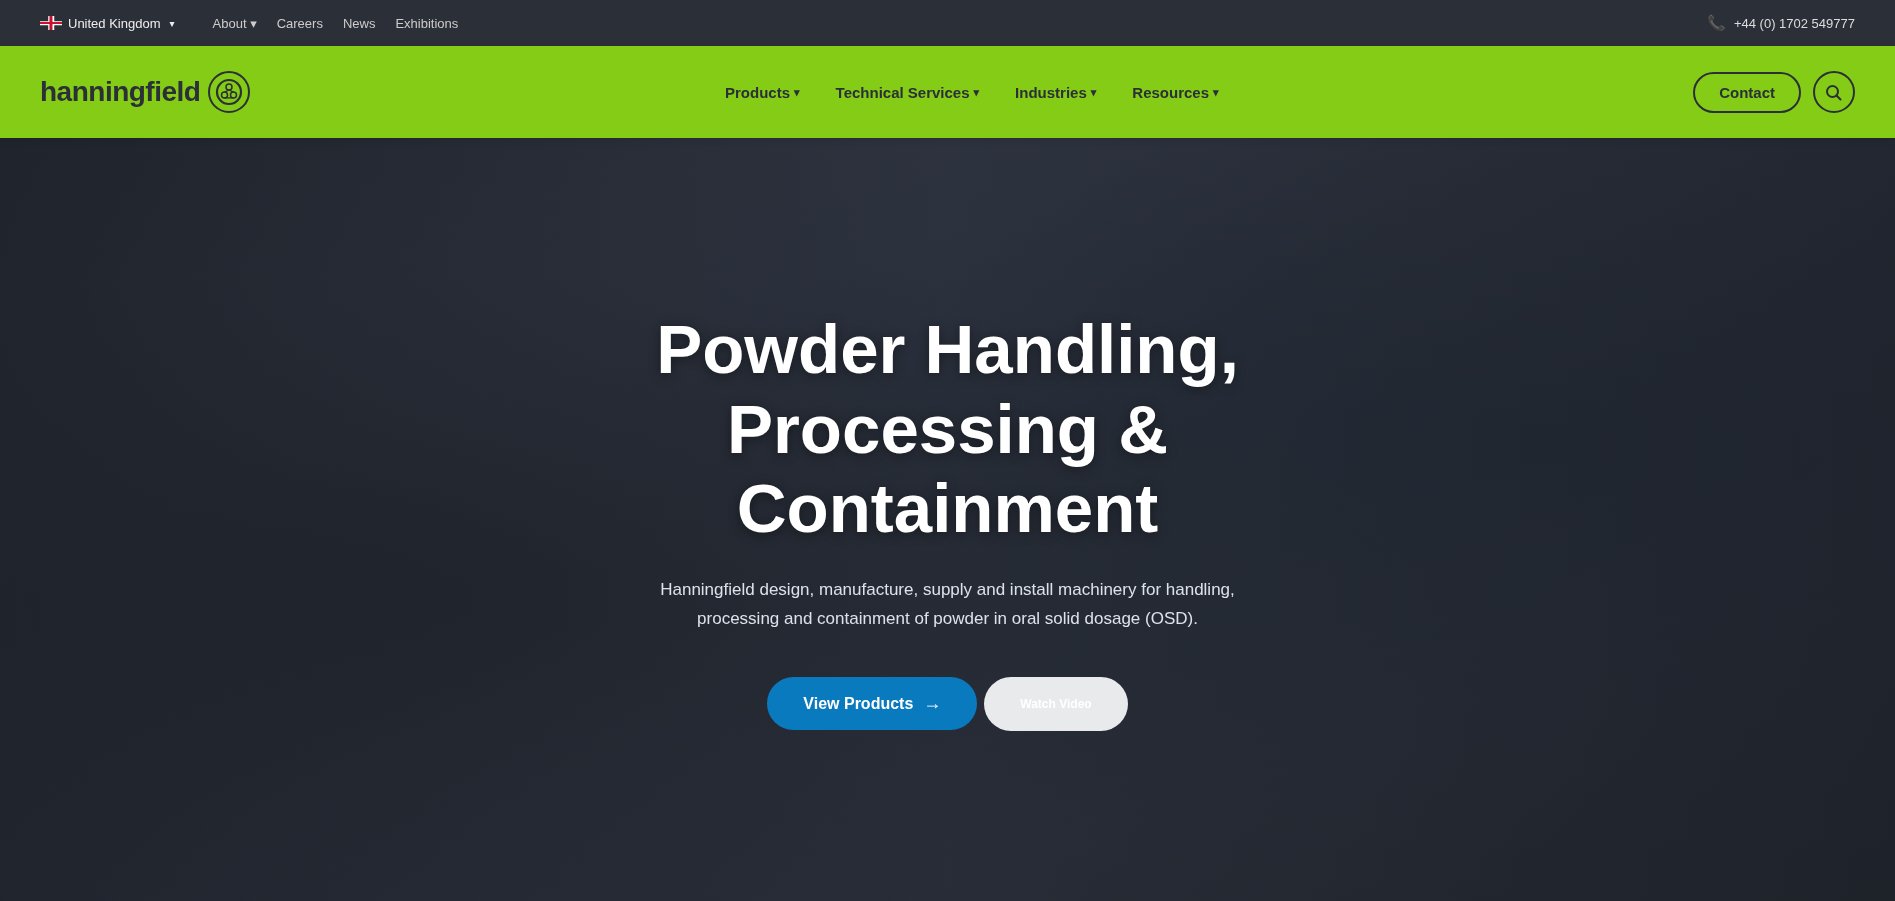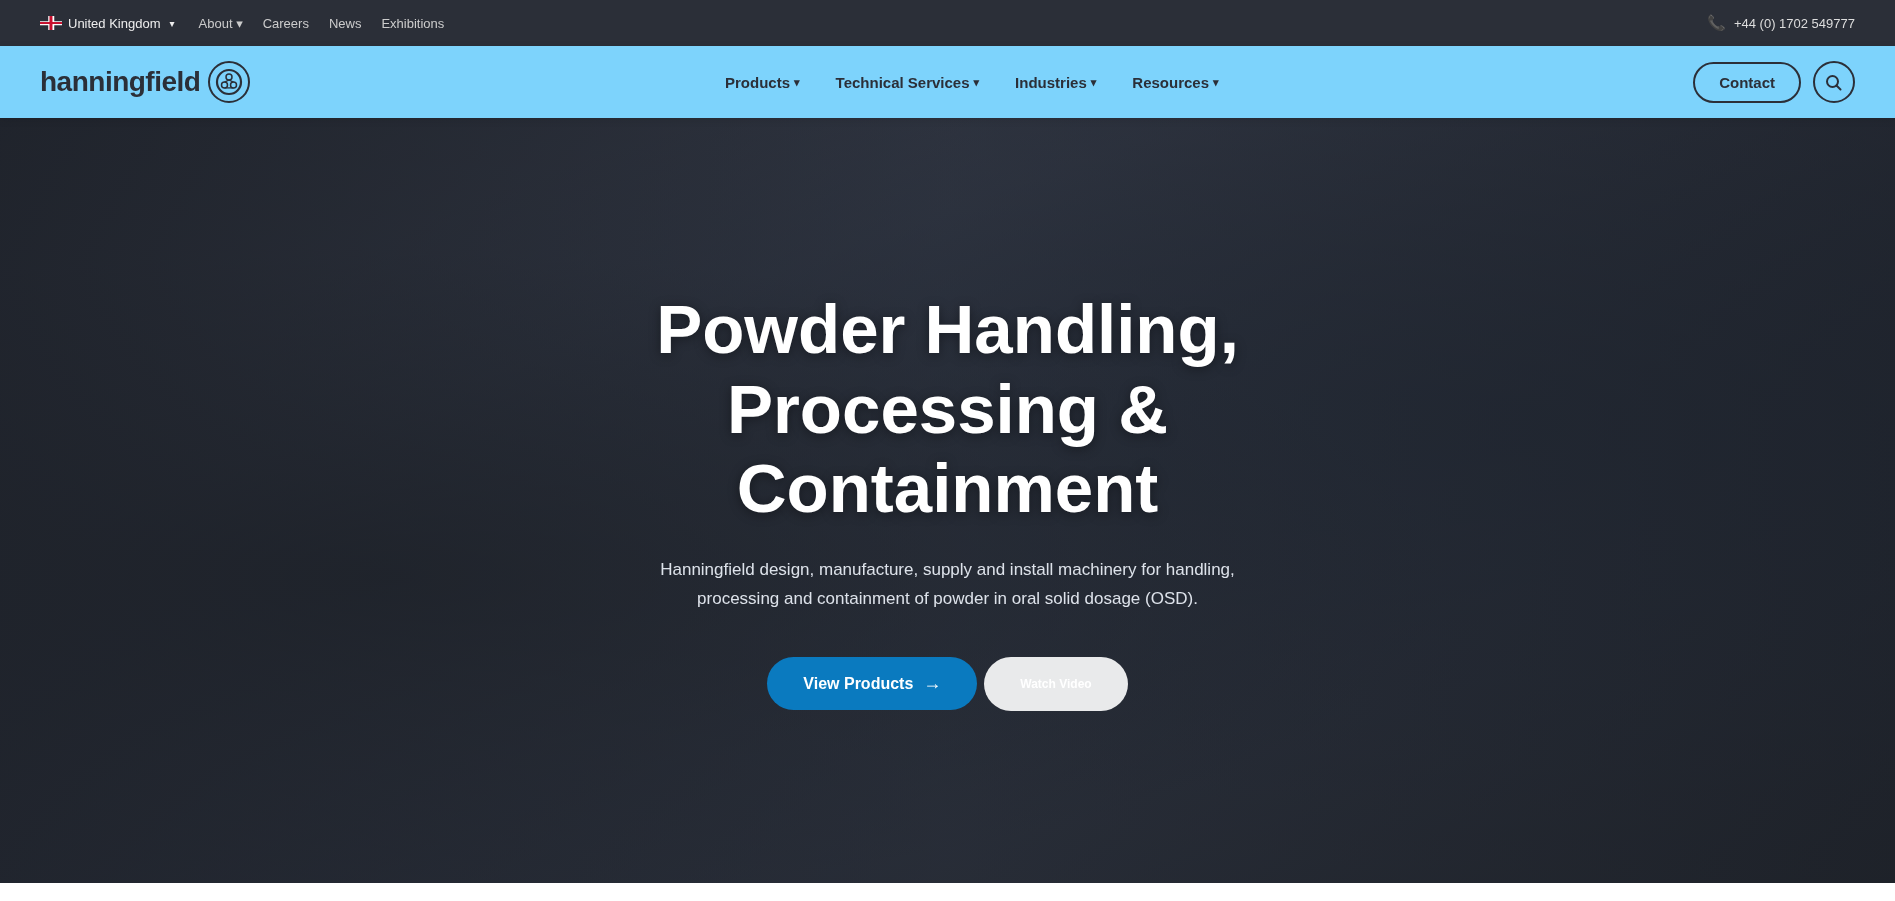--- a/index.html
+++ b/index.html
@@ -9,21 +9,21 @@
     .top-bar {
       background: #2b2f38;
       color: #ccc;
       height: 46px;
       display: flex;
       align-items: center;
       justify-content: space-between;
       padding: 0 40px;
       font-size: 13px;
     }
-    .top-bar-left { display: flex; align-items: center; gap: 24px; }
+    .top-bar-left { display: flex; align-items: center; gap: 38px; }
     .top-bar-right { display: flex; align-items: center; gap: 8px; color: #ddd; }
     .flag { display: inline-flex; align-items: center; gap: 6px; cursor: pointer; color: #eee; }
     .flag-icon {
       width: 22px; height: 14px;
       display: inline-block;
       position: relative;
       overflow: hidden;
       border-radius: 2px;
     }
     .flag-bg { width: 100%; height: 100%; background: #012169; }
@@ -31,22 +31,22 @@
     .flag-cross-v { position: absolute; left: 50%; top: 0; width: 25%; height: 100%; background: #fff; transform: translateX(-50%); }
     .flag-cross-h2 { position: absolute; top: 50%; left: 0; width: 100%; height: 14%; background: #C8102E; transform: translateY(-50%); }
     .flag-cross-v2 { position: absolute; left: 50%; top: 0; width: 14%; height: 100%; background: #C8102E; transform: translateX(-50%); }
     .top-bar-nav { display: flex; align-items: center; gap: 20px; }
     .top-bar-nav a { color: #ccc; text-decoration: none; font-size: 13px; }
     .chevron-down { font-size: 10px; margin-left: 3px; }
     .phone-icon { font-size: 15px; }
 
     
     .main-nav {
-      background: #7dd3fc;
-      height: 72px;
+      background: #84cc16;
+      height: 92px;
       display: flex;
       align-items: center;
       justify-content: space-between;
       padding: 0 40px;
       box-shadow: 0 2px 8px rgba(0,0,0,0.1);
       position: relative;
       z-index: 10;
     }
     .logo { display: flex; align-items: center; gap: 8px; text-decoration: none; }
     .logo-text {

